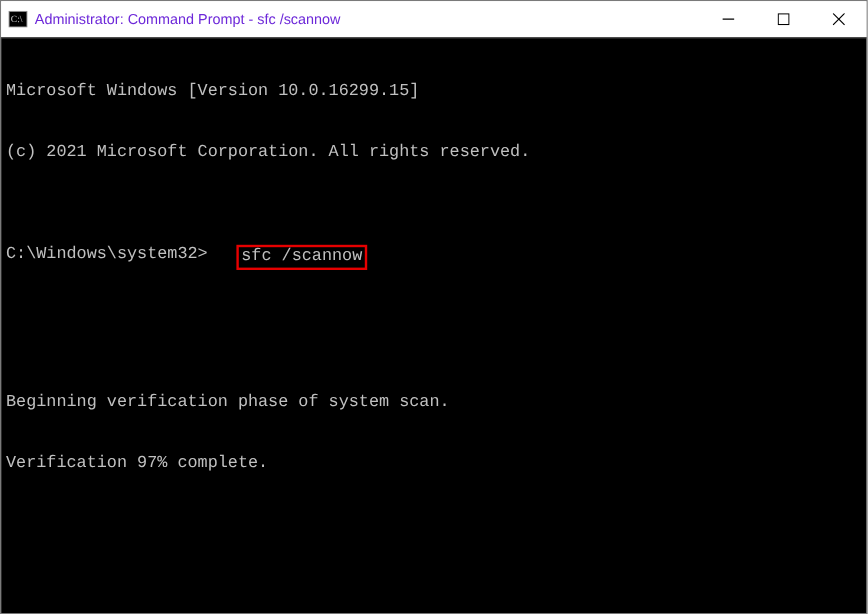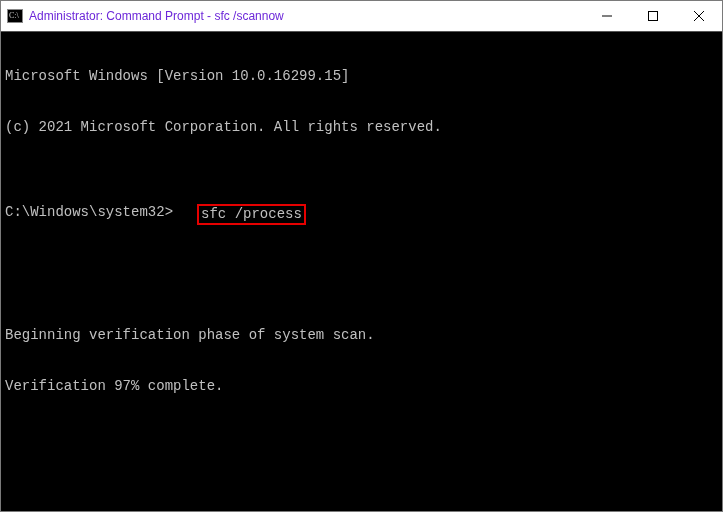--- a/index.html
+++ b/index.html
@@ -105,19 +105,19 @@
             <line x1="0" y1="0" x2="10" y2="10"></line>
             <line x1="10" y1="0" x2="0" y2="10"></line>
           </svg>
       </button>
     </div>
   </div>
   <div class="console">
     <span class="line">Microsoft Windows [Version 10.0.16299.15]</span>
     <span class="line">(c) 2021 Microsoft Corporation. All rights reserved.</span>
     <span class="line"></span>
-    <span class="prompt-line"><span>C:\Windows\system32&gt;</span><span class="highlight">sfc /process</span></span>
+    <span class="prompt-line"><span>C:\Windows\system32&gt;</span><span class="highlight">sfc /scannow</span></span>
     <span class="line"></span>
     <span class="line"></span>
     <span class="line">Beginning verification phase of system scan.</span>
     <span class="line">Verification 97% complete.</span>
   </div>
 </div>
 
 </body></html>

